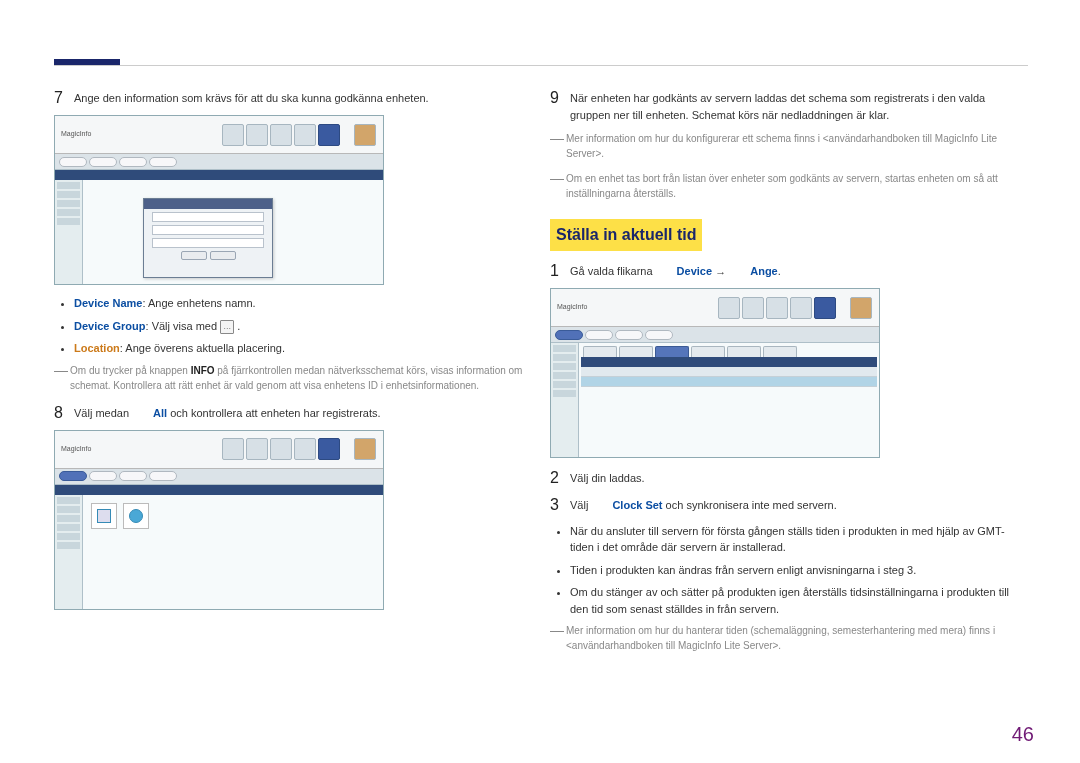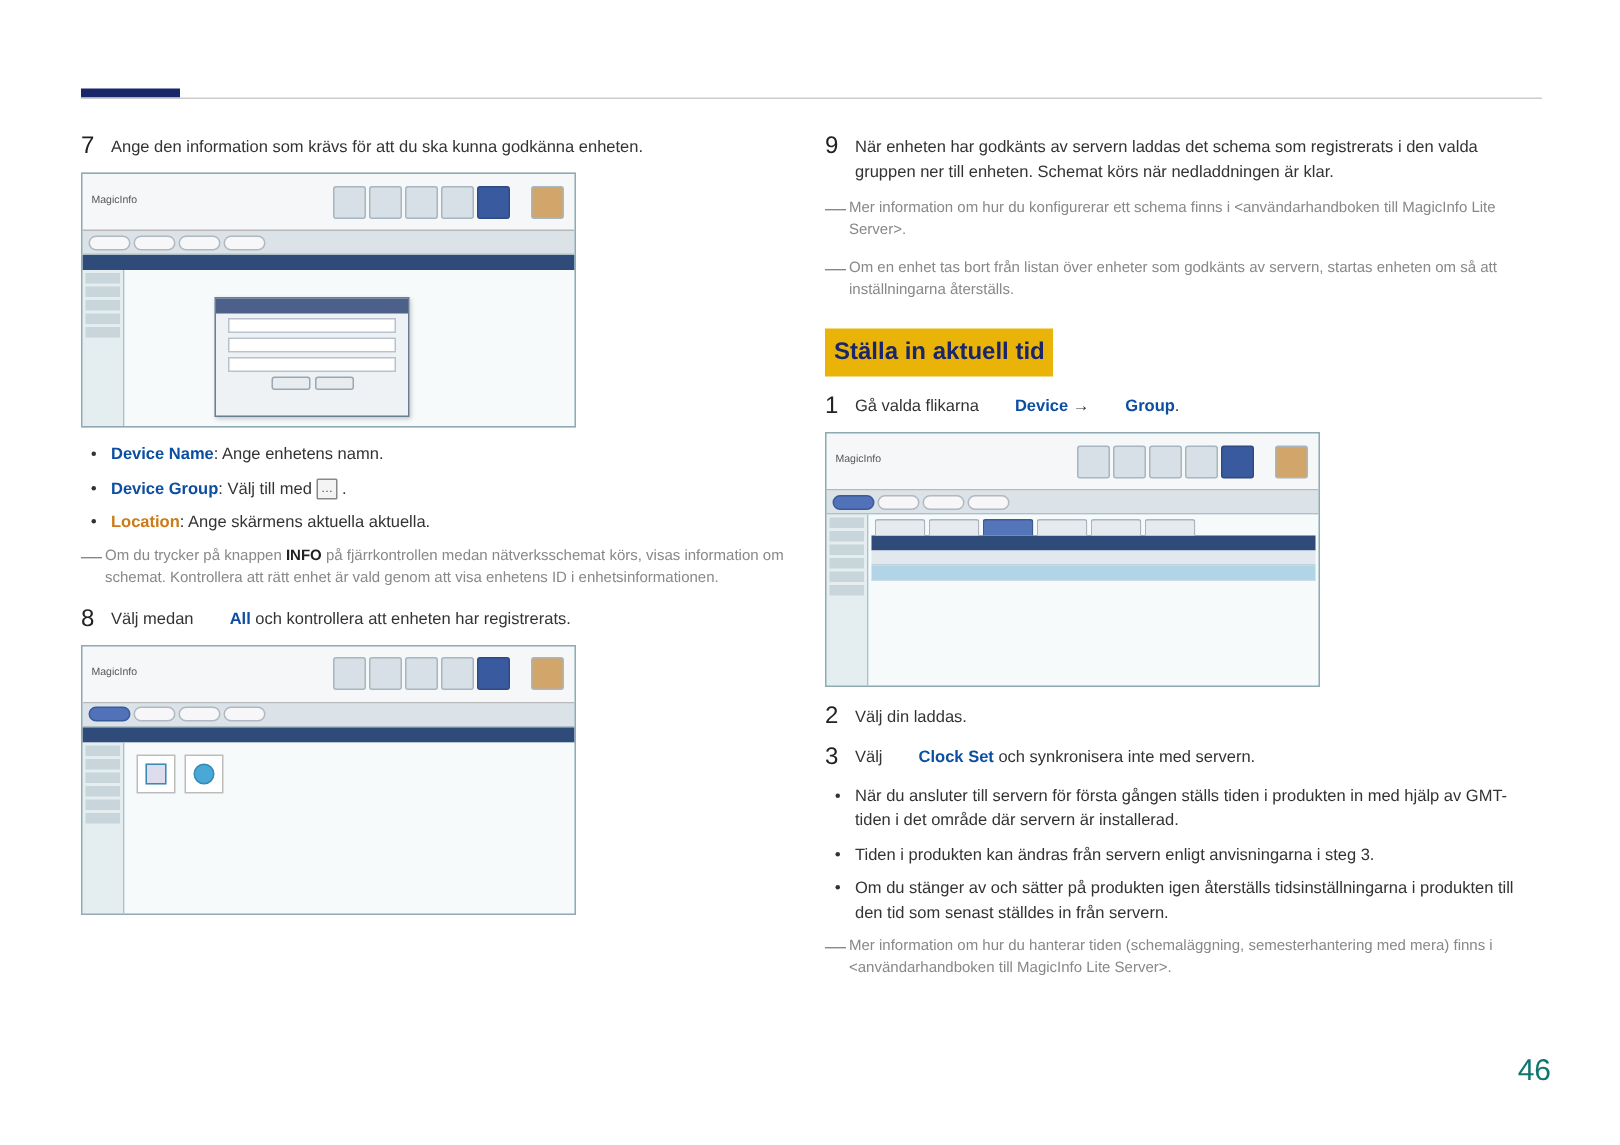--- a/index.html
+++ b/index.html
@@ -162,35 +162,35 @@
     font-size: 10px;
     color: #888;
     margin: 6px 0 10px 0;
     line-height: 1.5;
   }
   .dash-note .dash { width: 16px; flex-shrink: 0; font-size: 14px; line-height: 1; }
   .dash-note .note-body { flex: 1; }
 
   .section-heading {
     display: inline-block;
-    background: #eab308;
+    background: #fde047;
     color: #1a266a;
     font-size: 16px;
     font-weight: bold;
     padding: 4px 6px;
     margin: 8px 0 10px 0;
   }
   .section-intro { margin-bottom: 10px; }
 
   .pagenum {
     position: absolute;
-    bottom: 34px;
+    bottom: 14px;
     right: 46px;
     font-size: 20px;
-    color: #0f766e;
+    color: #701a75;
   }
 
   .step-body .inline-link { color: #0b4ea2; font-weight: bold; margin-left: 21px; }
 </style>
 </head>
 <body>
 
 <div class="accent-bar"></div>
 <div class="page-rule"></div>
 
@@ -242,24 +242,24 @@
           </div>
         </div>
       </div>
     </div>
 
     <ul class="bullets">
       <li>
         <span class="bold-label">Device Name</span><span>: Ange enhetens namn.</span>
       </li>
       <li>
-        <span class="bold-label">Device Group</span><span>: Välj till med </span><span class="ellipsis-btn">…</span><span> .</span>
+        <span class="bold-label">Device Group</span><span>: Välj visa med </span><span class="ellipsis-btn">…</span><span> .</span>
       </li>
       <li>
-        <span class="bold-label orange">Location</span><span>: Ange skärmens aktuella aktuella.</span>
+        <span class="bold-label orange">Location</span><span>: Ange överens aktuella placering.</span>
       </li>
     </ul>
 
     <div class="dash-note">
       <div class="dash">―</div>
       <div class="note-body">
         Om du trycker på knappen <span class="inline-bold">INFO</span> på fjärrkontrollen medan nätverksschemat körs, visas information om schemat. Kontrollera att rätt enhet är vald genom att visa enhetens ID i enhetsinformationen.
       </div>
     </div>
 
@@ -326,21 +326,21 @@
     <div class="dash-note">
       <div class="dash">―</div>
       <div class="note-body">Om en enhet tas bort från listan över enheter som godkänts av servern, startas enheten om så att inställningarna återställs.</div>
     </div>
 
     <div class="section-heading">Ställa in aktuell tid</div>
 
     <div class="step">
       <div class="step-num">1</div>
       <div class="step-body">
-        <span>Gå valda flikarna </span><span class="inline-link">Device</span><span> → </span><span class="inline-link">Group</span><span>.</span>
+        <span>Gå valda flikarna </span><span class="inline-link">Device</span><span> → </span><span class="inline-link">Ange</span><span>.</span>
       </div>
     </div>
 
     
     <div class="screenshot">
       <div class="ss-topbar">
         <span class="ss-logo">MagicInfo</span>
         <div class="ss-tabicon"></div>
         <div class="ss-tabicon"></div>
         <div class="ss-tabicon"></div>

